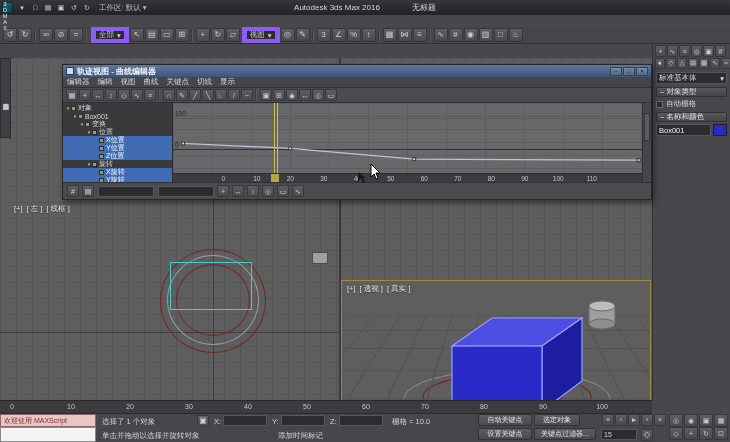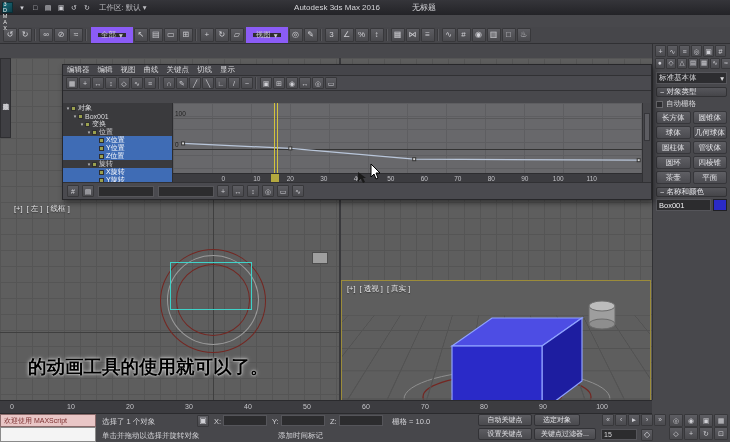--- a/index.html
+++ b/index.html
@@ -19,21 +19,21 @@
 #apptitle{position:absolute;left:50%;top:0;transform:translateX(-50%);height:15px;display:flex;gap:32px;align-items:center;color:#d6d6da;font-size:8px;white-space:nowrap}
 #tb-right{margin-left:auto;display:flex;align-items:center;gap:3px}
 #searchbox{width:92px;height:11px;background:#2d2d30;border:1px solid #505054;color:#9a9a9e;font-size:7px;padding:0 3px;font-family:inherit}
 #signin{color:#bdbdc2;font-size:7.5px}
 .winbtn{width:13px;height:11px;display:flex;align-items:center;justify-content:center;color:#d8d8dc;font-size:7px}
 
 #menubar{left:0;top:15px;width:730px;height:12px;background:#3b3b3f;display:flex;align-items:center;z-index:29;border-bottom:1px solid #2e2e31}
 .mi{padding:0 5px;color:#d8d8db;font-size:8px;white-space:nowrap}
 
 #toolbar{left:0;top:27px;width:730px;height:17px;background:#46464a;display:flex;align-items:center;padding-left:2px;border-bottom:1px solid #303033;z-index:28;overflow:hidden}
-.tb-dd{height:18px;background:#2d2d30;border:7px solid #8b5cf6;color:#c9c9cd;display:flex;align-items:center;padding:0 3px;gap:3px;margin-left:2px;font-size:7.5px;flex:none}
+.tb-dd{height:18px;background:#2d2d30;border:5px solid #8b5cf6;color:#c9c9cd;display:flex;align-items:center;padding:0 3px;gap:3px;margin-left:2px;font-size:7.5px;flex:none}
 
 #ribbon{left:0;top:44px;width:652px;height:14px;background:#3f3f43;display:flex;align-items:flex-end;z-index:27;border-bottom:1px solid #2e2e31}
 .rtab{padding:1px 8px;color:#d2d2d6;font-size:8px;white-space:nowrap}
 #vtab{left:0;top:58px;width:11px;height:80px;background:#3f3f43;border:1px solid #2e2e31;color:#cfcfd3;
  writing-mode:vertical-rl;text-orientation:upright;font-size:6.5px;display:flex;align-items:center;justify-content:center;z-index:5}
 
 #vparea{left:0;top:58px;width:652px;height:342px;overflow:hidden}
 .grid{background-color:#5e5e5e;background-image:
  linear-gradient(#555 1px,transparent 1px),linear-gradient(90deg,#555 1px,transparent 1px),
  linear-gradient(#494949 1px,transparent 1px),linear-gradient(90deg,#494949 1px,transparent 1px);
@@ -209,20 +209,29 @@
       <div class="vplabel" style="left:5px;top:3px" id="vpl-right">
           <div>[+]</div>
           <div>[ 透视 ]</div>
           <div>[ 真实 ]</div>
         </div>
     </div>
   </div>
   <div id="vp-divider" class="abs"></div>
 
   <div id="tv" class="abs">
+    <div id="tv-title">
+      <div id="tv-icon"></div>
+      <span class="t">轨迹视图 - 曲线编辑器</span>
+      <div id="tv-ctl">
+          <div class="winbtn">–</div>
+          <div class="winbtn">□</div>
+          <div class="winbtn">×</div>
+        </div>
+    </div>
     <div id="tv-menu">
         <div class="mi">编辑器</div>
         <div class="mi">编辑</div>
         <div class="mi">视图</div>
         <div class="mi">曲线</div>
         <div class="mi">关键点</div>
         <div class="mi">切线</div>
         <div class="mi">显示</div>
       </div>
     <div id="tv-tools">
@@ -378,32 +387,20 @@
         <span>▾</span>
     </div>
     <div class="rollout">
       <span>−</span>
         <span>对象类型</span>
     </div>
     <div id="autogrid">
       <span class="cb"></span>
       <span>自动栅格</span>
     </div>
-    <div id="obj-btns">
-        <div class="cp-btn">长方体</div>
-        <div class="cp-btn">圆锥体</div>
-        <div class="cp-btn">球体</div>
-        <div class="cp-btn">几何球体</div>
-        <div class="cp-btn">圆柱体</div>
-        <div class="cp-btn">管状体</div>
-        <div class="cp-btn">圆环</div>
-        <div class="cp-btn">四棱锥</div>
-        <div class="cp-btn">茶壶</div>
-        <div class="cp-btn">平面</div>
-      </div>
     <div class="rollout">
       <span>−</span>
         <span>名称和颜色</span>
     </div>
     <div id="namebox">
       <div id="namefield">Box001</div>
       <div id="swatch"></div>
     </div>
   </div>
 
@@ -454,15 +451,14 @@
         <div class="ic">▣</div>
         <div class="ic">▦</div>
         <div class="ic">◇</div>
         <div class="ic">+</div>
         <div class="ic">↻</div>
         <div class="ic">⊡</div>
       </div>
   </div>
 
   <div id="subtitle" class="abs">
-    <div>的动画工具的使用就可以了。</div>
   </div>
 </div>
 
 </body></html>

